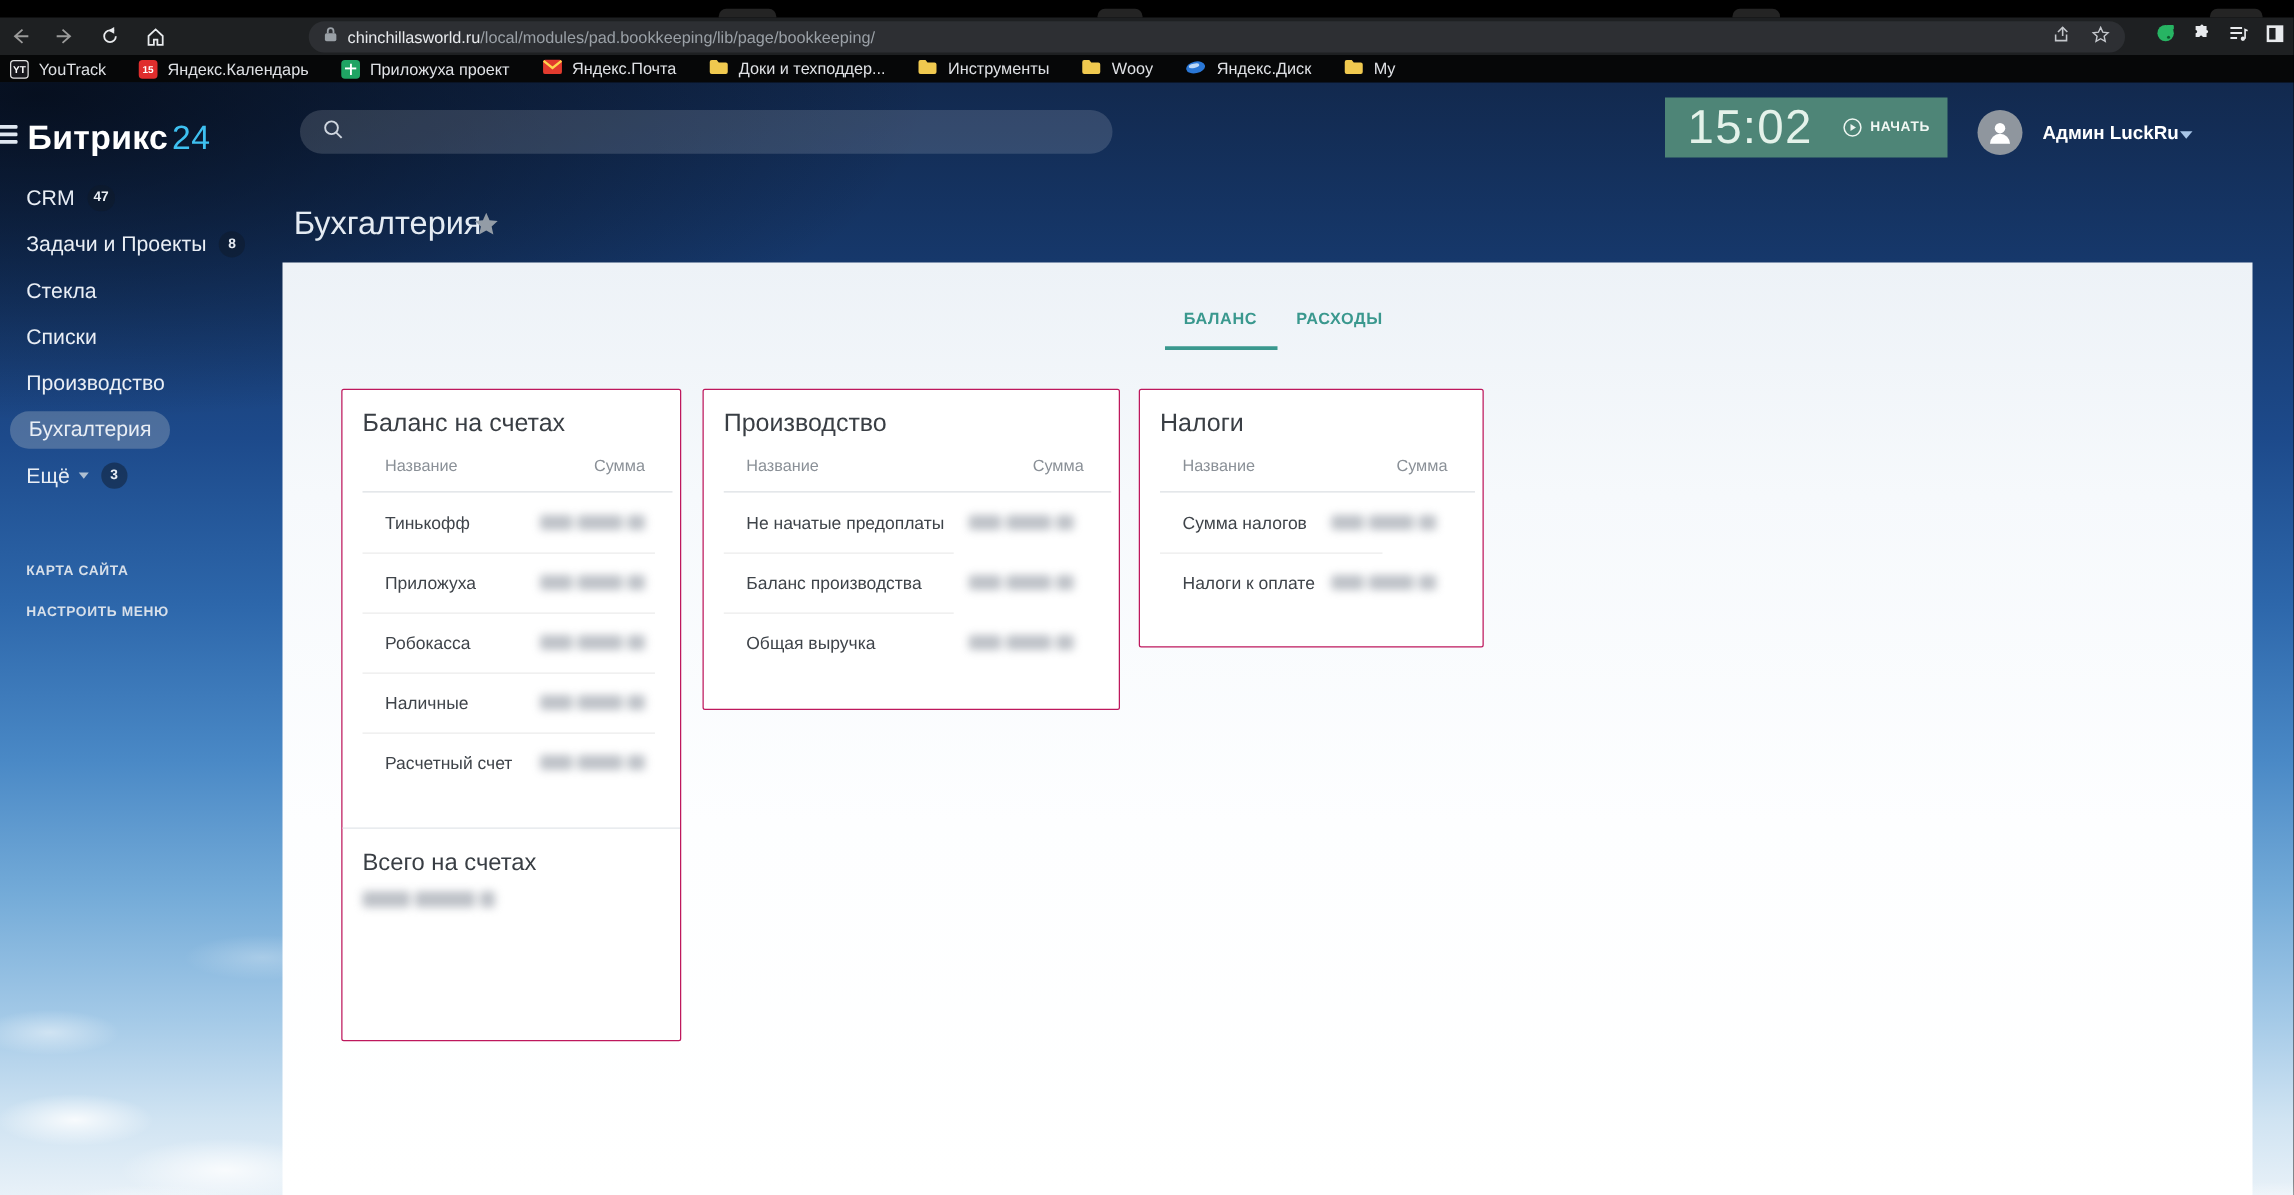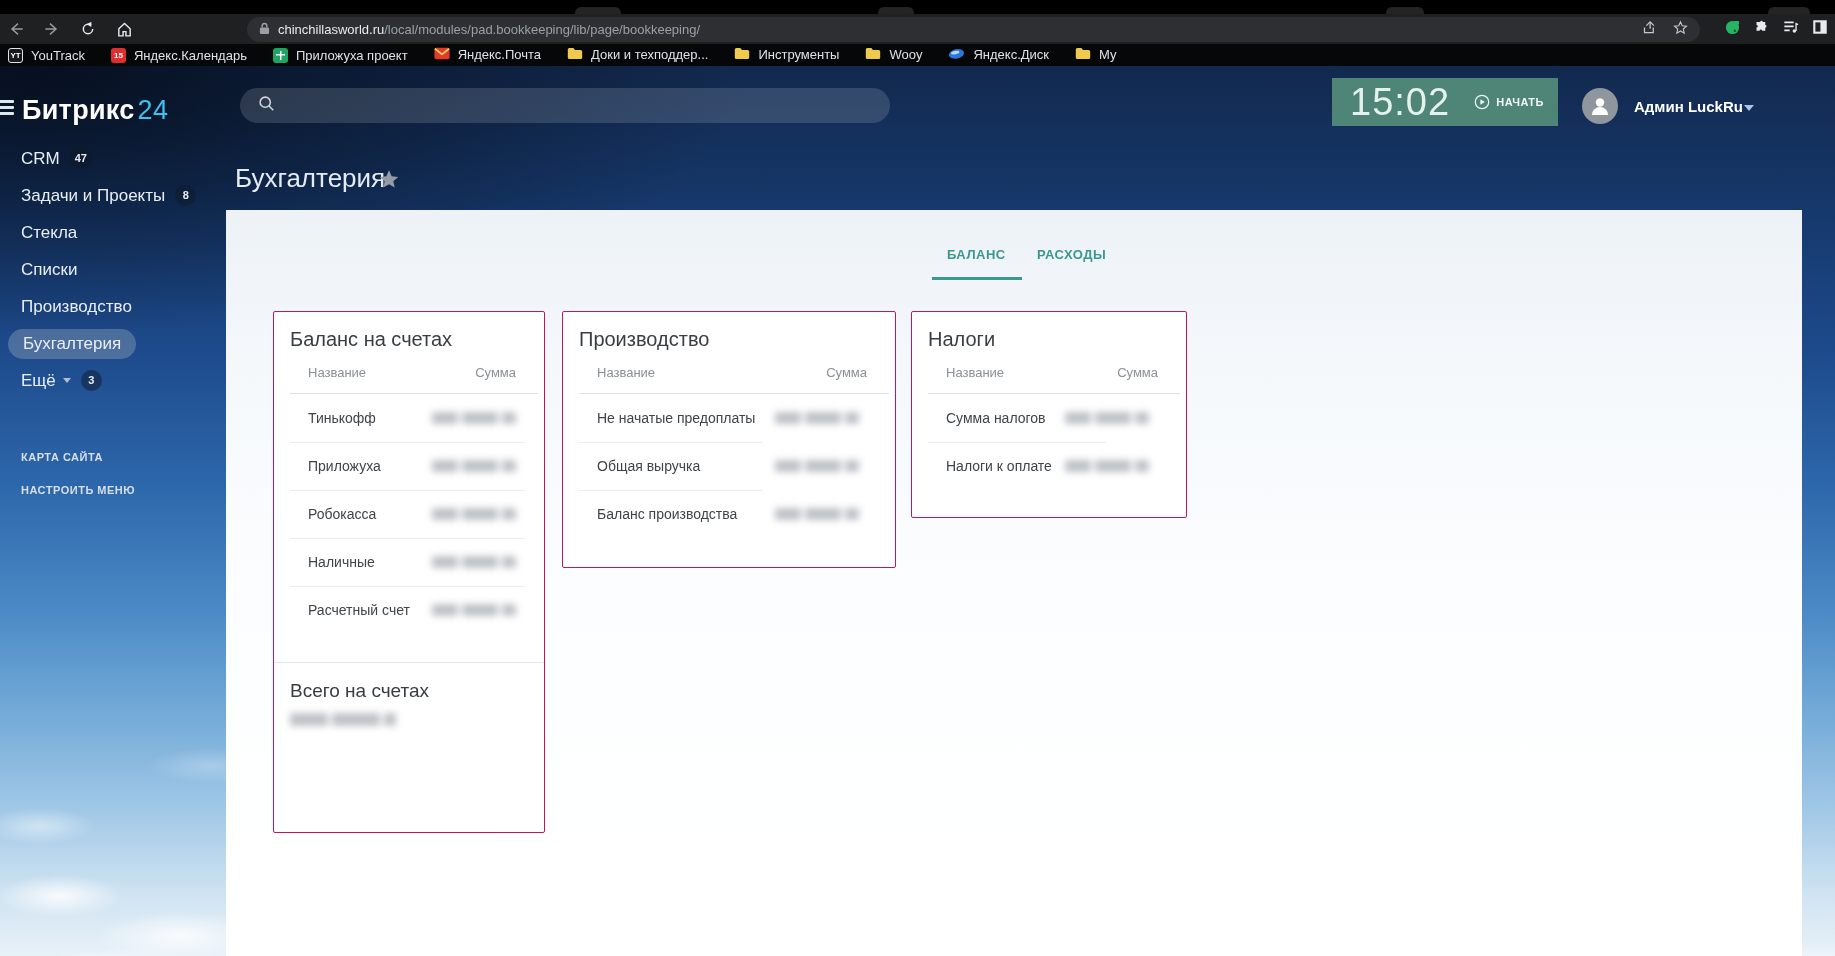--- a/index.html
+++ b/index.html
@@ -390,29 +390,29 @@
     </div>
     <div class="trow">
       <span>Не начатые предоплаты</span>
       <span class="blur-amt">
           <i></i>
           <i></i>
           <i></i>
         </span>
     </div>
     <div class="trow">
+      <span>Баланс производства</span>
+      <span class="blur-amt">
+          <i></i>
+          <i></i>
+          <i></i>
+        </span>
+    </div>
+    <div class="trow">
       <span>Общая выручка</span>
-      <span class="blur-amt">
-          <i></i>
-          <i></i>
-          <i></i>
-        </span>
-    </div>
-    <div class="trow">
-      <span>Баланс производства</span>
       <span class="blur-amt">
           <i></i>
           <i></i>
           <i></i>
         </span>
     </div>
   </div>
 
   <div class="card card-tax" style="left:911px;top:311px;width:276px;height:207px;">
     <div class="card-title">Налоги</div>

